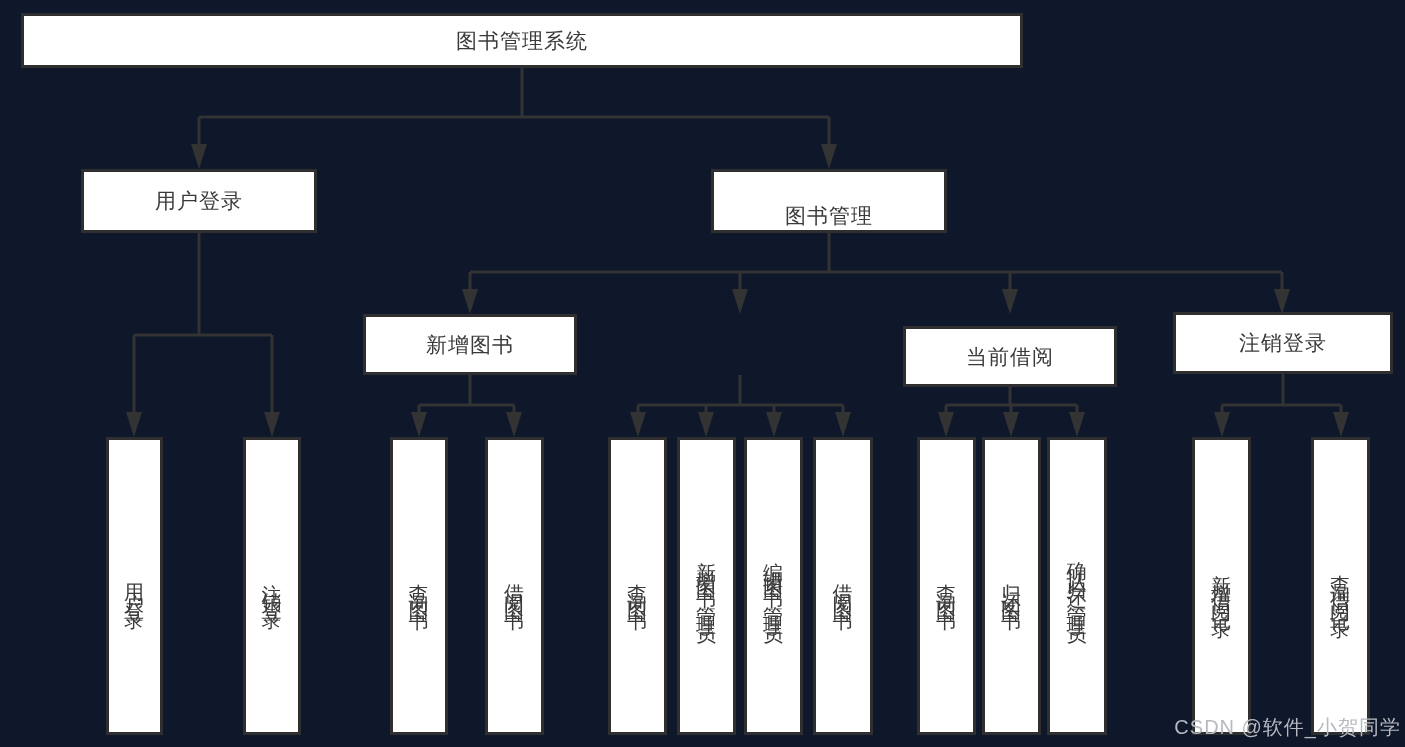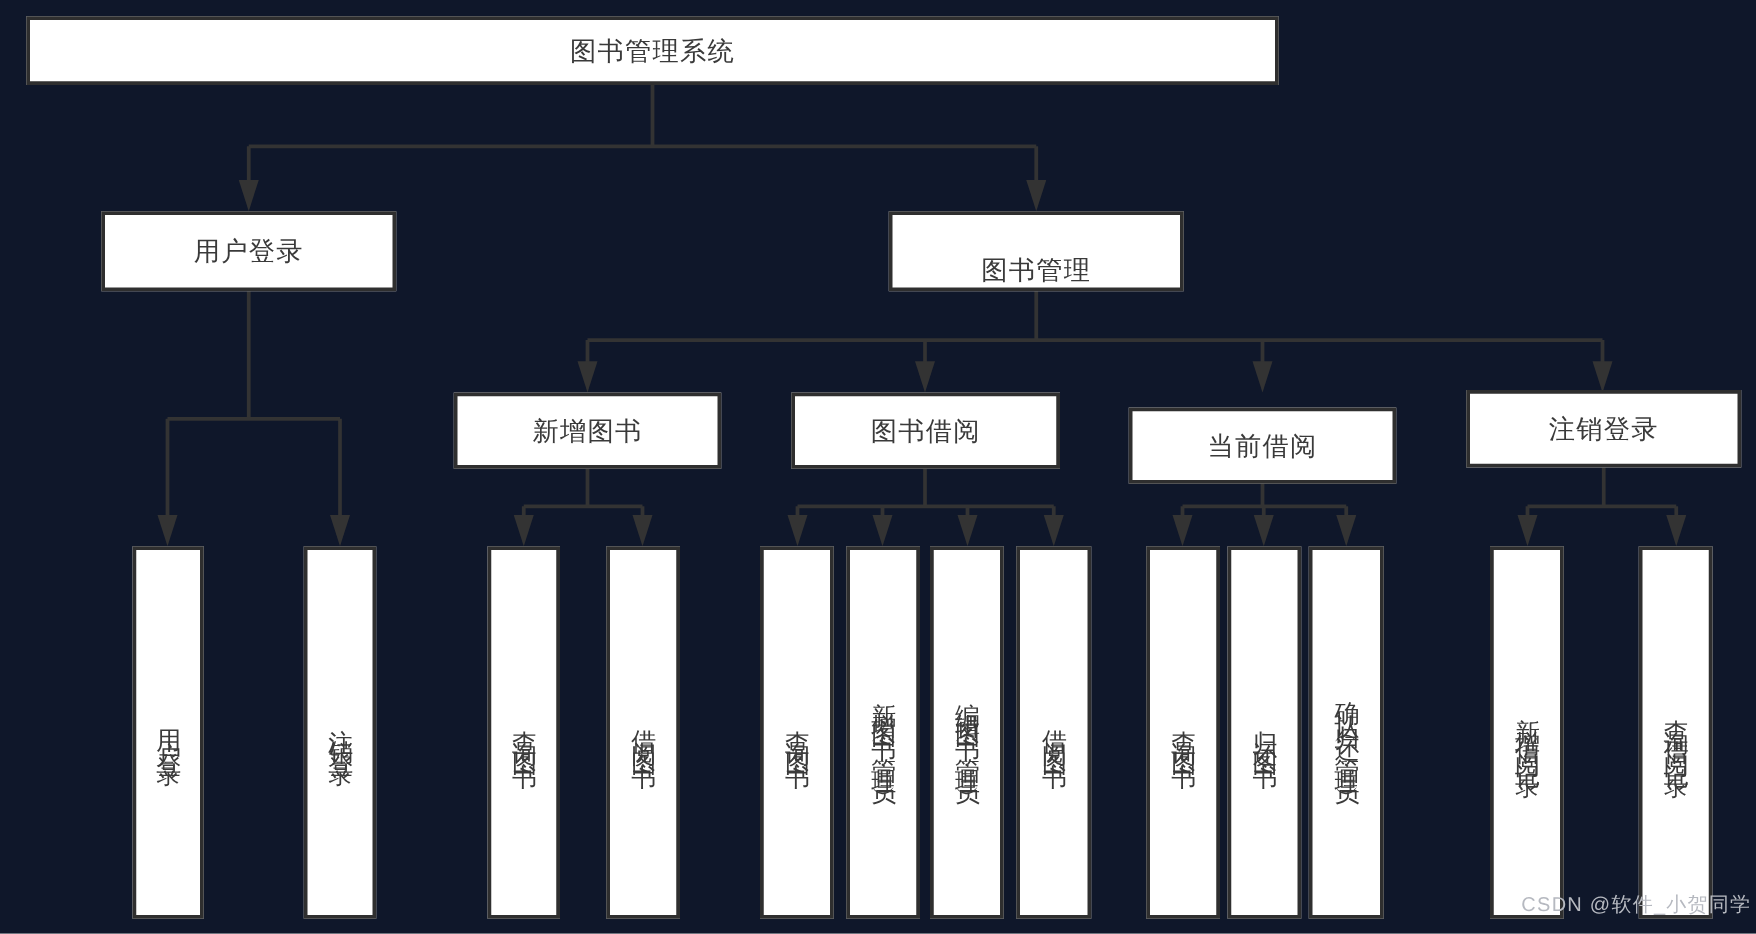--- a/index.html
+++ b/index.html
@@ -29,21 +29,21 @@
     text-orientation:mixed;
     font-size:20px;
     line-height:1;
     letter-spacing:9px;
     white-space:nowrap;
   }
   .watermark{
     position:absolute;
     right:4px;
     top:714px;
-    font-size:16px;
+    font-size:20px;
     letter-spacing:1px;
     color:#b6b9c0;
     z-index:2;
   }
 </style>
 </head>
 <body>
 
 <div id="canvas">
 
@@ -101,23 +101,20 @@
   <div class="box hbox" style="left:81px;top:169px;width:236px;height:64px;">
     <span>用户登录</span>
   </div>
   <div class="box hbox" style="left:711px;top:169px;width:236px;height:64px;align-items:flex-end;">
     <span>图书管理</span>
   </div>
 
   <div class="box hbox" style="left:363px;top:314px;width:214px;height:61px;">
     <span>新增图书</span>
   </div>
-  <div class="box hbox" style="left:633px;top:314px;width:215px;height:61px;">
-    <span>图书借阅</span>
-  </div>
   <div class="box hbox" style="left:903px;top:326px;width:214px;height:61px;text-align:right;">
     <span>当前借阅</span>
   </div>
   <div class="box hbox" style="left:1173px;top:312px;width:220px;height:62px;">
     <span>注销登录</span>
   </div>
 
   <div class="box leaf" style="left:106px;width:57px;">
     <span class="vtext">用户登录</span>
   </div>

